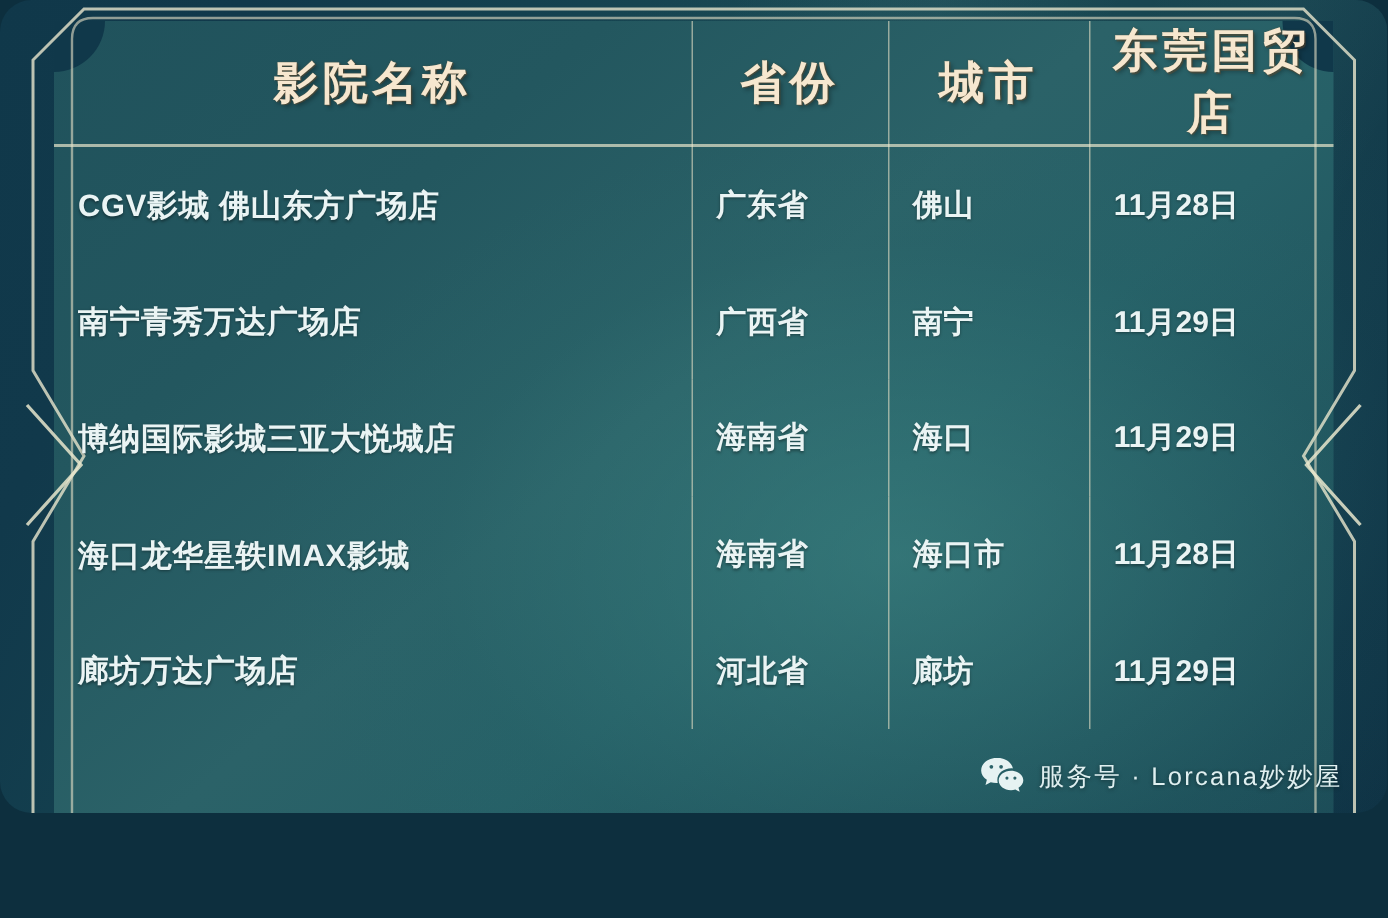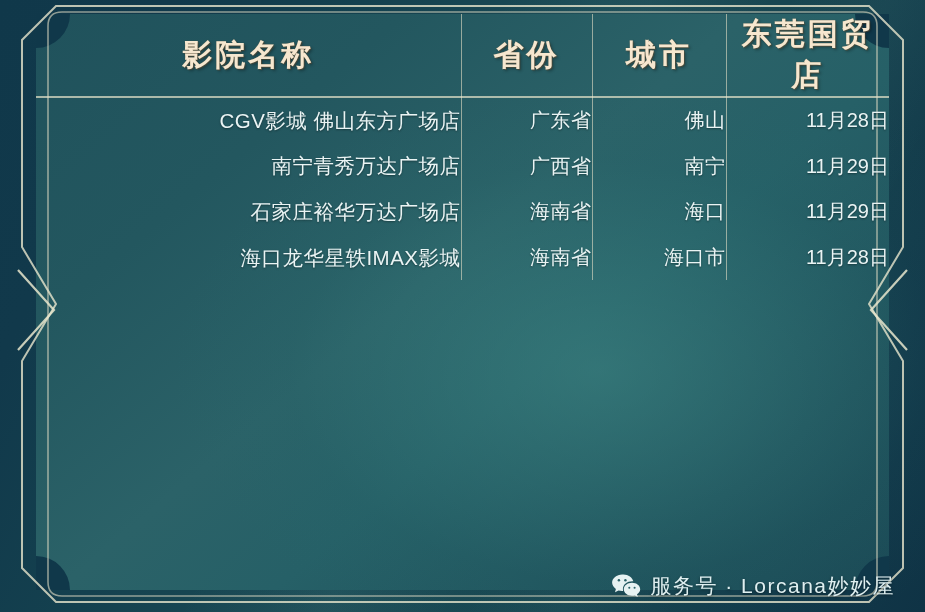--- a/index.html
+++ b/index.html
@@ -11,25 +11,26 @@
     width: 925px;
     height: 612px;
     overflow: hidden;
     font-family: "Liberation Sans", "DejaVu Sans", sans-serif;
   }
 
   
   .poster {
     position: relative;
     width: 925px;
-    height: 612px;
+    height: 542px;
     overflow: hidden;
     background:
       radial-gradient(ellipse 620px 420px at 62% 58%, rgba(52,120,122,0.55) 0%, rgba(32,94,100,0.10) 58%, rgba(0,0,0,0) 78%),
       linear-gradient(115deg, #10384a 0%, #11394b 14%, #14414f 30%, #1b4b55 50%, #17444f 70%, #12394a 88%, #0f3345 100%);
+    border-radius: 21px;
   }
 
   
   .bg-sheen {
     position: absolute;
     inset: 0;
     background:
       linear-gradient(118deg, rgba(255,255,255,0.00) 40%, rgba(180,235,235,0.045) 52%, rgba(255,255,255,0.00) 62%),
       linear-gradient(118deg, rgba(255,255,255,0.00) 63%, rgba(170,230,230,0.035) 71%, rgba(255,255,255,0.00) 80%);
     pointer-events: none;
@@ -97,25 +98,25 @@
       1px 1px 0 rgba(110,75,40,0.40),
       2px 2px 3px rgba(0,0,0,0.30);
     padding: 0;
     vertical-align: middle;
     text-align: center;
   }
   thead tr { border-bottom: 2px solid rgba(226,224,200,0.72); }
 
   tbody td {
     height: 45.6px;
-    padding: 0;
+    padding: 16px;
     font-size: 20px;
-    font-weight: 400;
+    font-weight: 700;
     color: #eaf4f4;
-    text-align: right;
+    text-align: left;
     vertical-align: middle;
     letter-spacing: 0.5px;
     text-shadow: 0 1px 2px rgba(0,0,0,0.38);
     white-space: nowrap;
   }
   tbody td.name { font-size: 20.5px; }
   tbody td.date { letter-spacing: 0px; }
 
   
   thead th.prov, thead th.city, thead th.date,
@@ -136,21 +137,21 @@
   .chev svg { display:block; width:100%; height:100%; overflow: visible; }
 
   
   .watermark {
     position: absolute;
     right: 30px;
     bottom: 12px;
     display: flex;
     align-items: center;
     gap: 9px;
-    font-size: 21px;
+    font-size: 17px;
     color: #dfeff0;
     letter-spacing: 1.5px;
     text-shadow: 0 1px 3px rgba(0,0,0,0.45);
     white-space: nowrap;
   }
   .wechat-icon { display: block; width: 30px; height: 26px; }
 </style>
 </head>
 <body>
 
@@ -211,30 +212,36 @@
           <td class="city">佛山</td>
           <td class="date">11月28日</td>
         </tr>
         <tr>
           <td class="name">南宁青秀万达广场店</td>
           <td class="prov">广西省</td>
           <td class="city">南宁</td>
           <td class="date">11月29日</td>
         </tr>
         <tr>
-          <td class="name">石家庄裕华万达广场店</td>
+          <td class="name">博纳国际影城三亚大悦城店</td>
           <td class="prov">海南省</td>
           <td class="city">海口</td>
           <td class="date">11月29日</td>
         </tr>
         <tr>
           <td class="name">海口龙华星轶IMAX影城</td>
           <td class="prov">海南省</td>
           <td class="city">海口市</td>
           <td class="date">11月28日</td>
+        </tr>
+        <tr>
+          <td class="name">廊坊万达广场店</td>
+          <td class="prov">河北省</td>
+          <td class="city">廊坊</td>
+          <td class="date">11月29日</td>
         </tr>
       </tbody>
     </table>
   </div>
 
   <div class="watermark">
     <span class="wechat-icon-wrap">
       <svg class="wechat-icon" viewBox="0 0 30 26" aria-hidden="true">
         <path d="M11.2 1.4C5.6 1.4 1.1 5.1 1.1 9.6c0 2.5 1.5 4.8 3.8 6.3L4 19.3l3.5-1.8c1.1.3 2.4.5 3.7.5.3 0 .7 0 1-.1-.2-.6-.3-1.3-.3-2 0-4.3 4.2-7.7 9.4-7.7.3 0 .7 0 1 .1-.8-3.9-4.9-6.9-9.9-6.9z" fill="#e6f2f2"></path>
         <circle cx="7.9" cy="7.2" r="1.25" fill="#2b6268"></circle>

